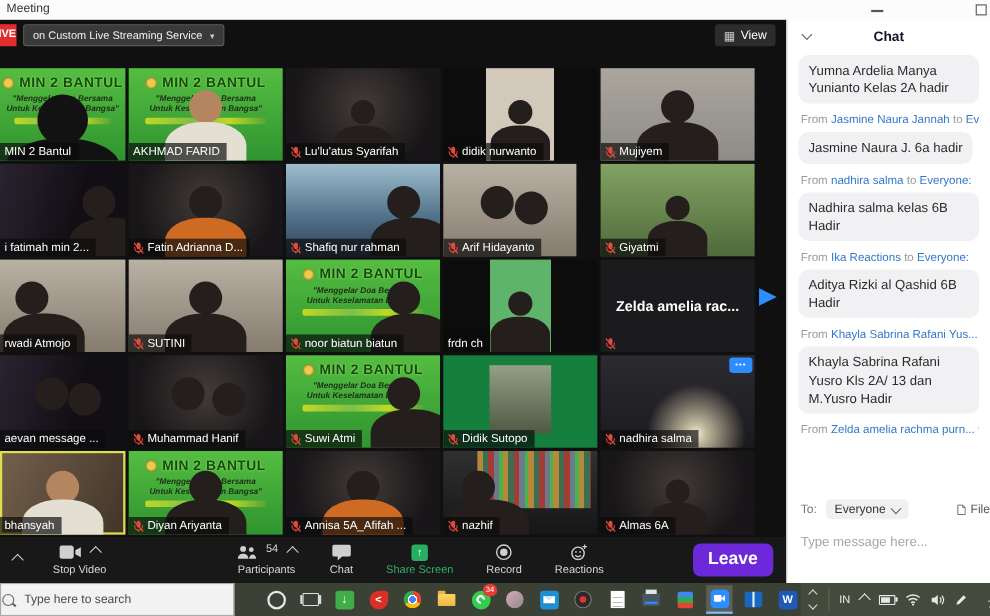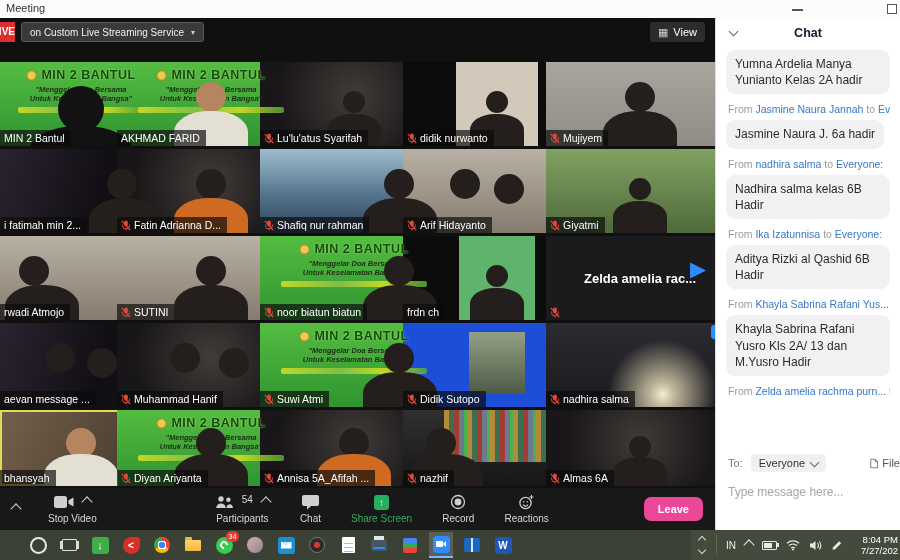--- a/index.html
+++ b/index.html
@@ -17,21 +17,21 @@
   .live-badge{position:absolute;left:0;top:4px;width:15px;height:20px;background:#e02d2d;color:#fff;
     font-size:10px;font-weight:bold;line-height:20px;overflow:hidden;direction:rtl;white-space:nowrap;}
   .live-pill{position:absolute;left:21px;top:4px;height:20px;background:#3a3a3a;border:1px solid #5a5a5a;
     border-radius:3px;color:#f0f0f0;font-size:10px;display:flex;align-items:center;gap:7px;padding:0 8px;box-sizing:border-box;}
   .live-pill .caret{font-size:8px;color:#ccc;}
   .view-btn{position:absolute;right:10px;top:4px;height:20px;background:#2c2c2c;border-radius:3px;color:#fff;
     font-size:11px;display:flex;align-items:center;gap:5px;padding:0 8px;}
   .view-btn .vicon{font-size:11px;color:#ccc;}
 
   
-  .tile{position:absolute;background:#1d1d1f;overflow:hidden;padding-left:48px;}
+  .tile{position:absolute;background:#1d1d1f;overflow:hidden;}
   .tile.active{outline:2px solid #dede52;outline-offset:-2px;}
   .tile .label{position:absolute;left:0;bottom:0;display:flex;align-items:center;gap:3px;
     background:rgba(10,10,10,.68);color:#fff;font-size:10.5px;padding:2px 6px 2px 4px;
     max-width:94%;white-space:nowrap;overflow:hidden;z-index:4;}
   .center-name{position:absolute;inset:0;display:flex;align-items:center;justify-content:center;
     color:#fff;font-weight:bold;font-size:13px;z-index:3;text-align:center;}
   .more-btn{position:absolute;top:2px;right:2px;width:21px;height:14px;background:#2d8cff;border-radius:3px;
     color:#fff;font-size:7px;letter-spacing:1px;display:flex;align-items:center;justify-content:center;z-index:5;}
   .page-arrow{position:absolute;left:690px;top:240px;font-size:21px;color:#2d8cff;line-height:1;cursor:pointer;}
   .page-ind{position:absolute;left:684px;top:256px;font-size:10px;color:#b5b5b5;margin-left:36px;}
@@ -43,21 +43,21 @@
   .v-room-light{background:linear-gradient(180deg,#b9b1a4,#857c6f);}
   .v-brick{background:linear-gradient(180deg,#aaa69e,#8f8c86);}
   .v-green-room{background:linear-gradient(180deg,#82a263,#4f6a3b);}
   .v-blue-room{background:linear-gradient(180deg,#9dbdce 0%,#54748c 55%,#2e4257 100%);}
   .v-pillar-light{background:linear-gradient(90deg,#0c0c0c 0 28%,#d2c9ba 28% 72%,#0c0c0c 72% 100%);}
   .v-pillar-green{background:linear-gradient(90deg,#0c0c0c 0 30%,#5fb46b 30% 70%,#0c0c0c 70% 100%);}
   .v-cap-man{background:linear-gradient(115deg,#74604c,#413528);}
   .v-text-tile{background:#1b1b1d;}
   .v-flare{background:radial-gradient(circle at 62% 85%,#f4ecd4 0%,#bdb49a 9%,rgba(40,38,44,0) 40%),
     linear-gradient(180deg,#2c2b31,#1a191d);}
-  .v-photo-center{background:#1d4ed8;}
+  .v-photo-center{background:#15803d;}
   .v-photo-center .photo{position:absolute;left:calc(50% - 28px);top:9px;width:56px;height:62px;
     background:linear-gradient(180deg,#93a086,#4e5a44);}
   .v-books{background:linear-gradient(180deg,#303030,#161616);}
   .v-books::before{content:"";position:absolute;left:22%;top:0;right:4%;height:68%;
     background:repeating-linear-gradient(90deg,#b5893c 0 5px,#3d6e4f 5px 10px,#a23c35 10px 15px,#6b7a8c 15px 20px,#49b24c 20px 23px);}
 
   
   .banner{position:absolute;inset:0;text-align:center;z-index:1;}
   .b-head{display:flex;align-items:center;justify-content:center;gap:4px;margin-top:6px;}
   .b-logo{width:11px;height:11px;border-radius:50%;background:radial-gradient(circle,#f2c94c 40%,#0e4d12 100%);}
@@ -94,21 +94,21 @@
   
   .toolbar{position:absolute;left:0;bottom:0;width:715px;height:42px;background:#181818;display:flex;
     align-items:center;padding:0 12px;box-sizing:border-box;}
   .tb-item{display:flex;flex-direction:column;align-items:center;gap:3px;color:#d8d8d8;font-size:10px;position:relative;}
   .ico-row{display:flex;align-items:center;gap:9px;height:15px;}
   .count{font-size:10px;color:#d8d8d8;position:relative;top:-3px;}
   .lbl{white-space:nowrap;}
   .share-ico{width:15px;height:15px;background:#27ae60;border-radius:3px;color:#fff;font-size:10px;
     font-weight:bold;display:flex;align-items:center;justify-content:center;}
   .lbl-green{color:#2fae62;}
-  .leave-btn{margin-left:auto;background:#ec4899;color:#fff;font-size:11px;font-weight:bold;
+  .leave-btn{margin-left:auto;background:#6d28d9;color:#fff;font-size:16px;font-weight:bold;
     padding:6px 14px;border-radius:7px;cursor:pointer;}
 
   
   .chat-panel{position:absolute;left:715px;top:18px;width:185px;height:512px;background:#fff;
     border-left:1px solid #ddd;box-sizing:border-box;overflow:hidden;}
   .chat-header{position:relative;height:30px;}
   .chat-title{position:absolute;left:0;right:0;top:8px;text-align:center;font-size:12.5px;font-weight:bold;color:#15152a;}
   .chat-collapse{position:absolute;left:14px;top:10px;}
   .messages{position:absolute;left:0;top:32px;right:0;bottom:82px;padding:0 10px;overflow:hidden;}
   .msg{margin-bottom:9px;}
@@ -589,21 +589,21 @@
 
   <div class="chat-panel">
     <div class="chat-header">
       <span class="chev-down-dark chat-collapse"></span>
       <div class="chat-title">Chat</div>
     </div>
     <div class="messages" id="messages">
         <div class="msg"><div class="bubble">Yumna Ardelia Manya Yunianto Kelas 2A hadir</div></div>
         <div class="msg"><div class="sender">From <span class="nm">Jasmine Naura Jannah</span> to <span class="nm">Everyone:</span></div><div class="bubble">Jasmine Naura J. 6a hadir</div></div>
         <div class="msg"><div class="sender">From <span class="nm">nadhira salma</span> to <span class="nm">Everyone:</span></div><div class="bubble">Nadhira salma kelas 6B Hadir</div></div>
-        <div class="msg"><div class="sender">From <span class="nm">Ika Izatunnisa</span> to <span class="nm">Everyone:</span></div><div class="bubble">Aditya Rizki al Qashid 6B Hadir</div></div>
+        <div class="msg"><div class="sender">From <span class="nm">Ika Reactions</span> to <span class="nm">Everyone:</span></div><div class="bubble">Aditya Rizki al Qashid 6B Hadir</div></div>
         <div class="msg"><div class="sender">From <span class="nm">Khayla Sabrina Rafani Yus...</span> to </div><div class="bubble">Khayla Sabrina Rafani Yusro Kls 2A/ 13 dan M.Yusro Hadir</div></div>
         <div class="msg">
           <div class="sender">From <span class="nm">Zelda amelia rachma purn...</span> to </div>
         </div>
       </div>
     <div class="chat-footer">
       <div class="to-row">
         <span>To:</span>
         <span class="to-pill">
           <span>Everyone</span>
@@ -615,20 +615,24 @@
               <path d="M7 .8v3h3" fill="none" stroke="#555" stroke-width="1"></path>
             </svg>
           <span>File</span>
         </span>
       </div>
       <div class="type-ph">Type message here...</div>
     </div>
   </div>
 
   <div class="taskbar">
+    <div class="search">
+      <span class="mag"></span>
+      <span>Type here to search</span>
+    </div>
     <div class="tb-icons">
       <span class="ti">
           <span class="i-cortana"></span>
         </span>
       <span class="ti">
           <span class="i-tv"></span>
         </span>
       <span class="ti">
           <span class="i-idm">↓</span>
         </span>

